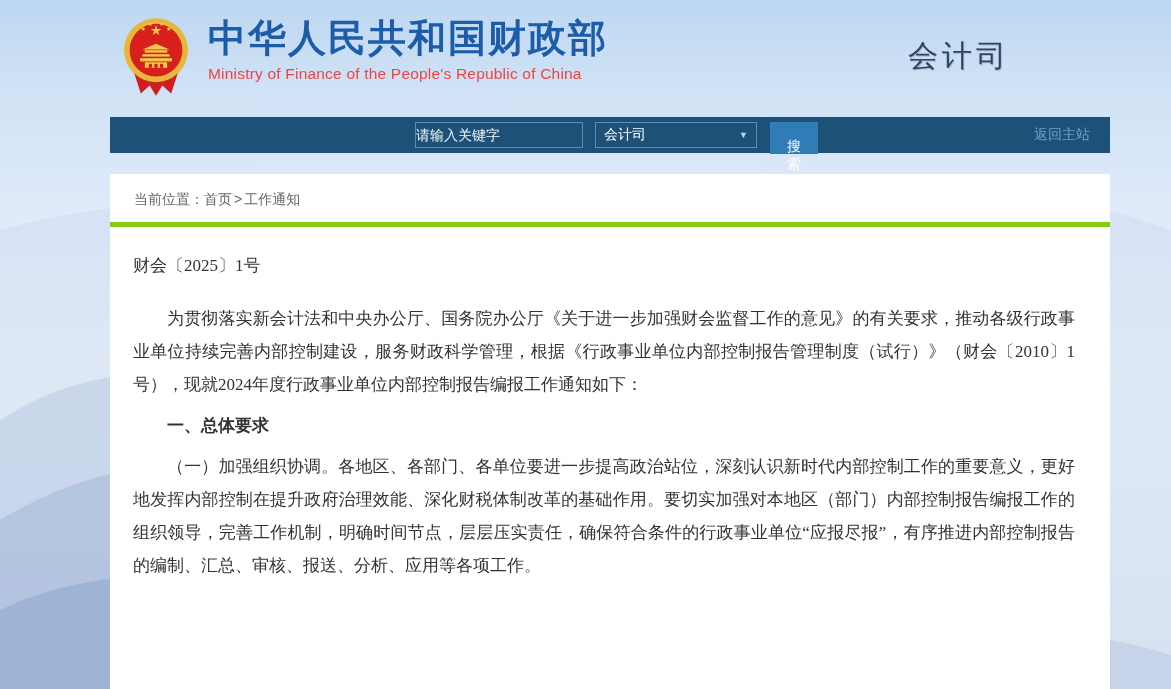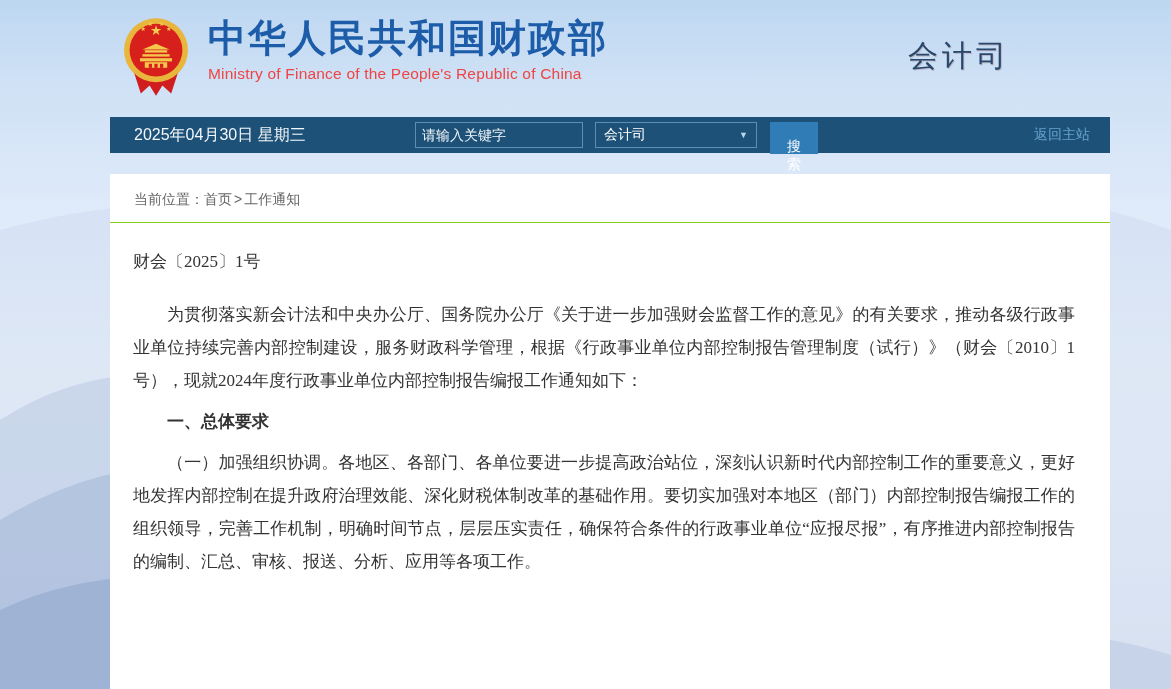--- a/index.html
+++ b/index.html
@@ -19,41 +19,41 @@
   .site-zh { font-size: 38px; font-weight: bold; color: #1c5ca8; letter-spacing: 2px; line-height: 44px; }
   .site-en { font-size: 15.5px; font-weight: normal; color: #ef4444; margin-top: 5px; letter-spacing: 0.2px; }
   .dept-name { position: absolute; right: 100px; top: 36px; font-size: 30px; color: #27476b; letter-spacing: 4px; text-shadow: 1px 1px 0 rgba(150,60,60,0.25); }
 
   
   .navbar { position: relative; height: 36px; background: #1d5177; color: #fff; }
   .nav-date { position: absolute; left: 24px; top: 8px; font-size: 16px; color: #f2f7fb; }
   .nav-search-input {
     position: absolute; left: 305px; top: 5px; width: 168px; height: 26px;
     background: transparent; border: 1px solid #5f8db4; color: #fff;
-    font-size: 14px; padding: 0 6px; outline: none; font-family: "Liberation Sans", sans-serif;
+    font-size: 14px; padding: 0 0; outline: none; font-family: "Liberation Sans", sans-serif;
   }
   .nav-search-input::placeholder { color: #f0f6fa; opacity: 1; }
   .nav-select {
     position: absolute; left: 485px; top: 5px; width: 162px; height: 26px;
     border: 1px solid #5f8db4; display: flex; align-items: center;
     padding: 0 8px; font-size: 14px; color: #fff; cursor: pointer;
   }
   .nav-select .caret { margin-left: auto; font-size: 9px; color: #bcd6ea; }
   .nav-search-btn {
     position: absolute; left: 660px; top: 5px; width: 48px; height: 26px;
     background: #2f7cb7; border: none; color: #fff; font-size: 14px;
     cursor: pointer; font-family: "Liberation Sans", sans-serif; padding: 16px;
   }
   .nav-home-link { position: absolute; right: 20px; top: 9px; font-size: 14px; color: #66a2cf; text-decoration: none; cursor: pointer; }
 
   
   .panel { margin-top: 21px; background: #ffffff; min-height: 518px; padding-bottom: 10px; }
   .breadcrumb {
     padding: 17px 36px 13px 24px; font-size: 14px; color: #666;
-    border-bottom: 1px solid #84cc16;
+    border-bottom: 5px solid #84cc16;
   }
   .breadcrumb a { color: #666; text-decoration: none; cursor: pointer; }
   .breadcrumb .sep { margin: 0 2px; }
 
   .article { padding: 0 35px 0 23px; }
   .article-title {
     margin: 38px 0 0 0; text-align: center; font-size: 27px; font-weight: bold;
     color: #333; font-family: "Liberation Sans", sans-serif; letter-spacing: 0.5px;
   }
   .doc-number {
@@ -106,21 +106,20 @@
       </g>
     </svg>
     <div class="site-names">
       <div class="site-zh">中华人民共和国财政部</div>
       <div class="site-en">Ministry of Finance of the People's Republic of China</div>
     </div>
     <div class="dept-name">会计司</div>
   </div>
 
   <div class="navbar">
-    <span class="nav-date">2025年04月30日  星期三</span>
     <input class="nav-search-input" type="text" placeholder="请输入关键字" style="">
     <div class="nav-select">
       <span>会计司</span>
       <span class="caret">▼</span>
     </div>
     <button class="nav-search-btn">搜索</button>
     <a class="nav-home-link">返回主站</a>
   </div>
 
   <div class="panel">

